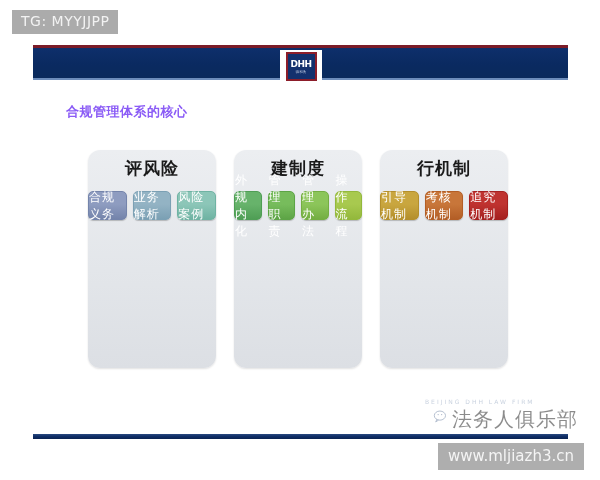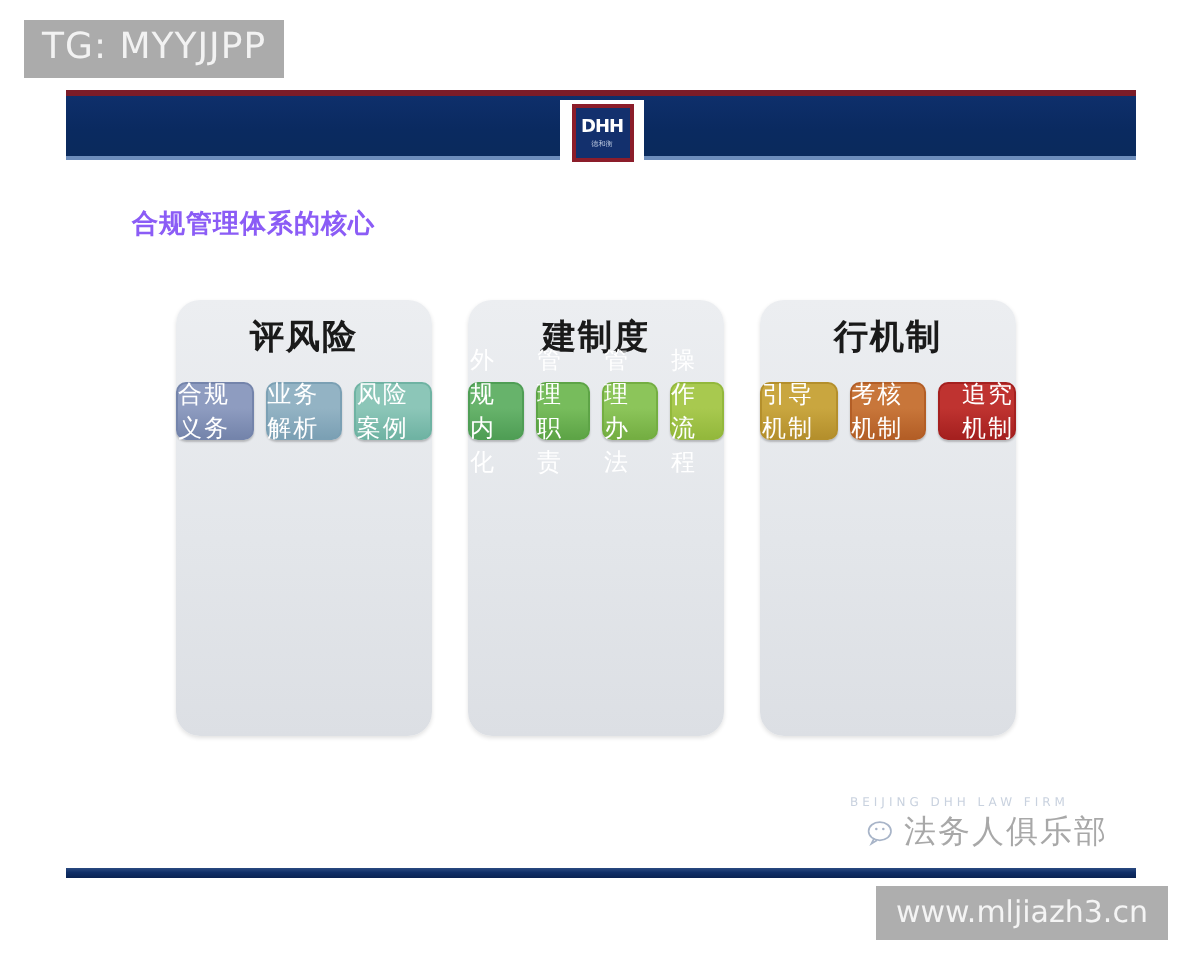--- a/index.html
+++ b/index.html
@@ -158,42 +158,42 @@
     top: 398px;
     font-size: 6px;
     letter-spacing: 2px;
     color: #c9d2df;
     white-space: nowrap;
   }
   .wm-club {
     position: absolute;
     left: 452px;
     top: 406px;
-    font-size: 16px;
-    color: #404040;
+    font-size: 20px;
+    color: #000000;
     opacity: 0.45;
     letter-spacing: 1px;
     white-space: nowrap;
   }
   .wm-wechat {
     position: absolute;
     left: 433px;
     top: 410px;
     width: 18px;
     height: 14px;
     opacity: 0.45;
   }
 
   .tg-badge {
     position: absolute;
     left: 12px;
     top: 10px;
     background: #ababab;
     color: #f2f2f2;
-    font-size: 18px;
+    font-size: 14px;
     padding: 3px 9px 5px 9px;
     letter-spacing: 0.5px;
     white-space: nowrap;
   }
   .url-badge {
     position: absolute;
     left: 438px;
     top: 443px;
     background: #aeaeae;
     color: #f4f4f4;
@@ -239,21 +239,21 @@
         <div class="pill" style="background: linear-gradient(rgb(140, 197, 90) 0%, rgb(140, 197, 90) 45%, rgb(116, 174, 66) 100%); border: 1px solid rgb(116, 174, 66);">管理办法</div>
         <div class="pill" style="background: linear-gradient(rgb(168, 201, 79) 0%, rgb(168, 201, 79) 45%, rgb(147, 184, 60) 100%); border: 1px solid rgb(147, 184, 60);">操作流程</div>
       </div>
     </div>
 
     <div class="column">
       <div class="column-heading">行机制</div>
       <div class="pill-list">
         <div class="pill" style="background: linear-gradient(rgb(201, 166, 63) 0%, rgb(201, 166, 63) 45%, rgb(180, 143, 44) 100%); border: 1px solid rgb(180, 143, 44);">引导机制</div>
         <div class="pill" style="background: linear-gradient(rgb(200, 118, 58) 0%, rgb(200, 118, 58) 45%, rgb(179, 94, 38) 100%); border: 1px solid rgb(179, 94, 38);">考核机制</div>
-        <div class="pill" style="background: linear-gradient(rgb(191, 51, 48) 0%, rgb(191, 51, 48) 45%, rgb(165, 32, 31) 100%); border: 1px solid rgb(165, 32, 31); text-align: right;">追究机制</div>
+        <div class="pill" style="background: linear-gradient(rgb(191, 51, 48) 0%, rgb(191, 51, 48) 45%, rgb(165, 32, 31) 100%); border: 1px solid rgb(165, 32, 31);">追究机制</div>
       </div>
     </div>
 
   </div>
 
   <div class="wm-firm">BEIJING DHH LAW FIRM</div>
   <svg class="wm-wechat" viewBox="0 0 24 20">
     <ellipse cx="9" cy="8" rx="8" ry="6.5" fill="none" stroke="#3f5b86" stroke-width="1.2"></ellipse>
     <path d="M5 13 L3 17 L7 14.5" fill="none" stroke="#3f5b86" stroke-width="1.2"></path>
     <circle cx="6.5" cy="6.5" r="0.9" fill="#3f5b86"></circle>

